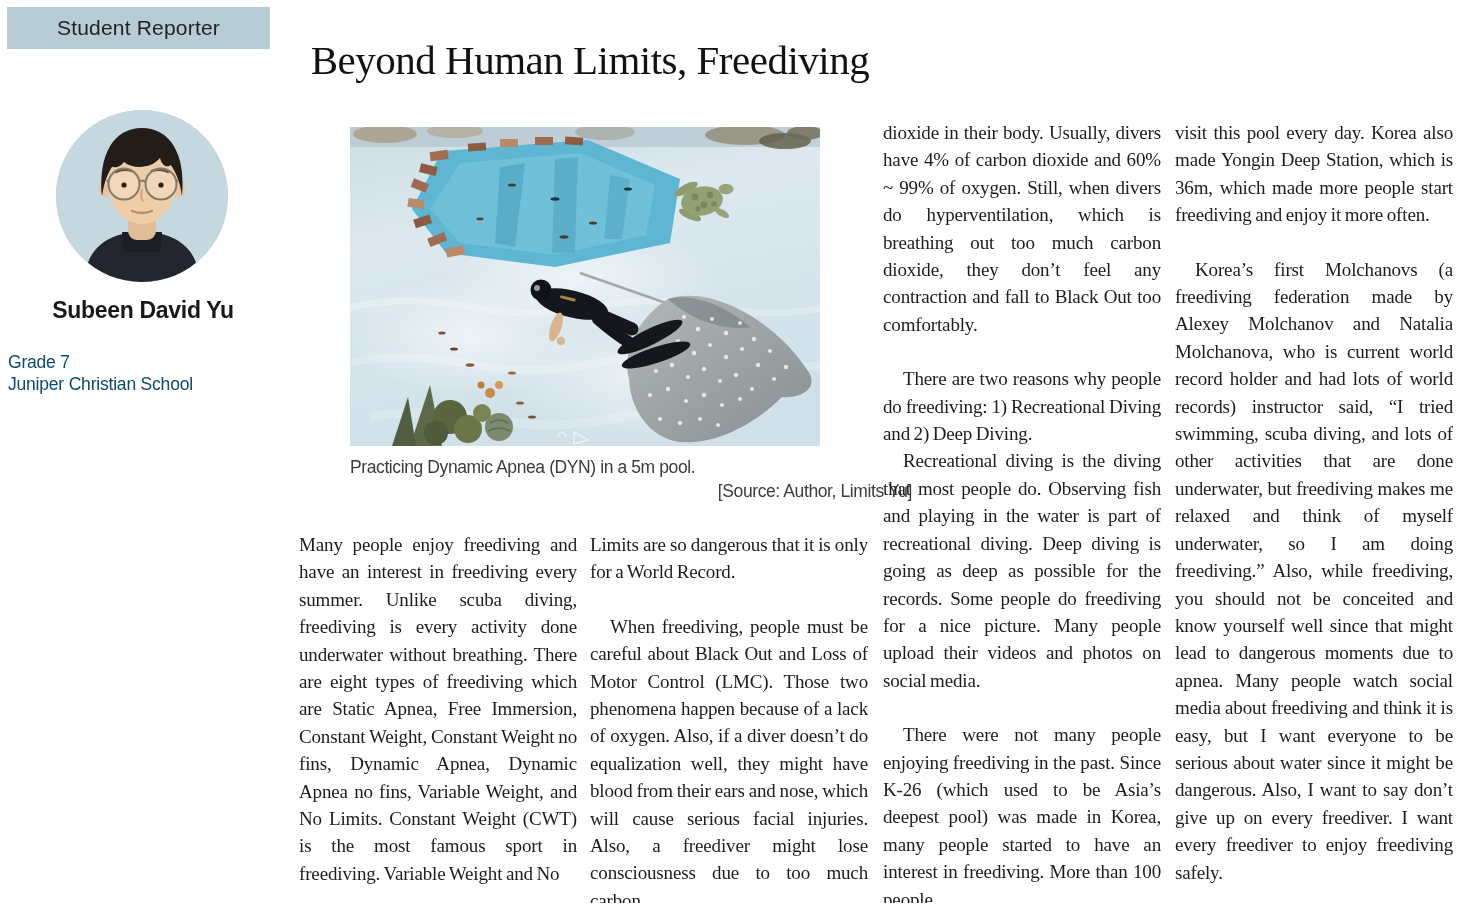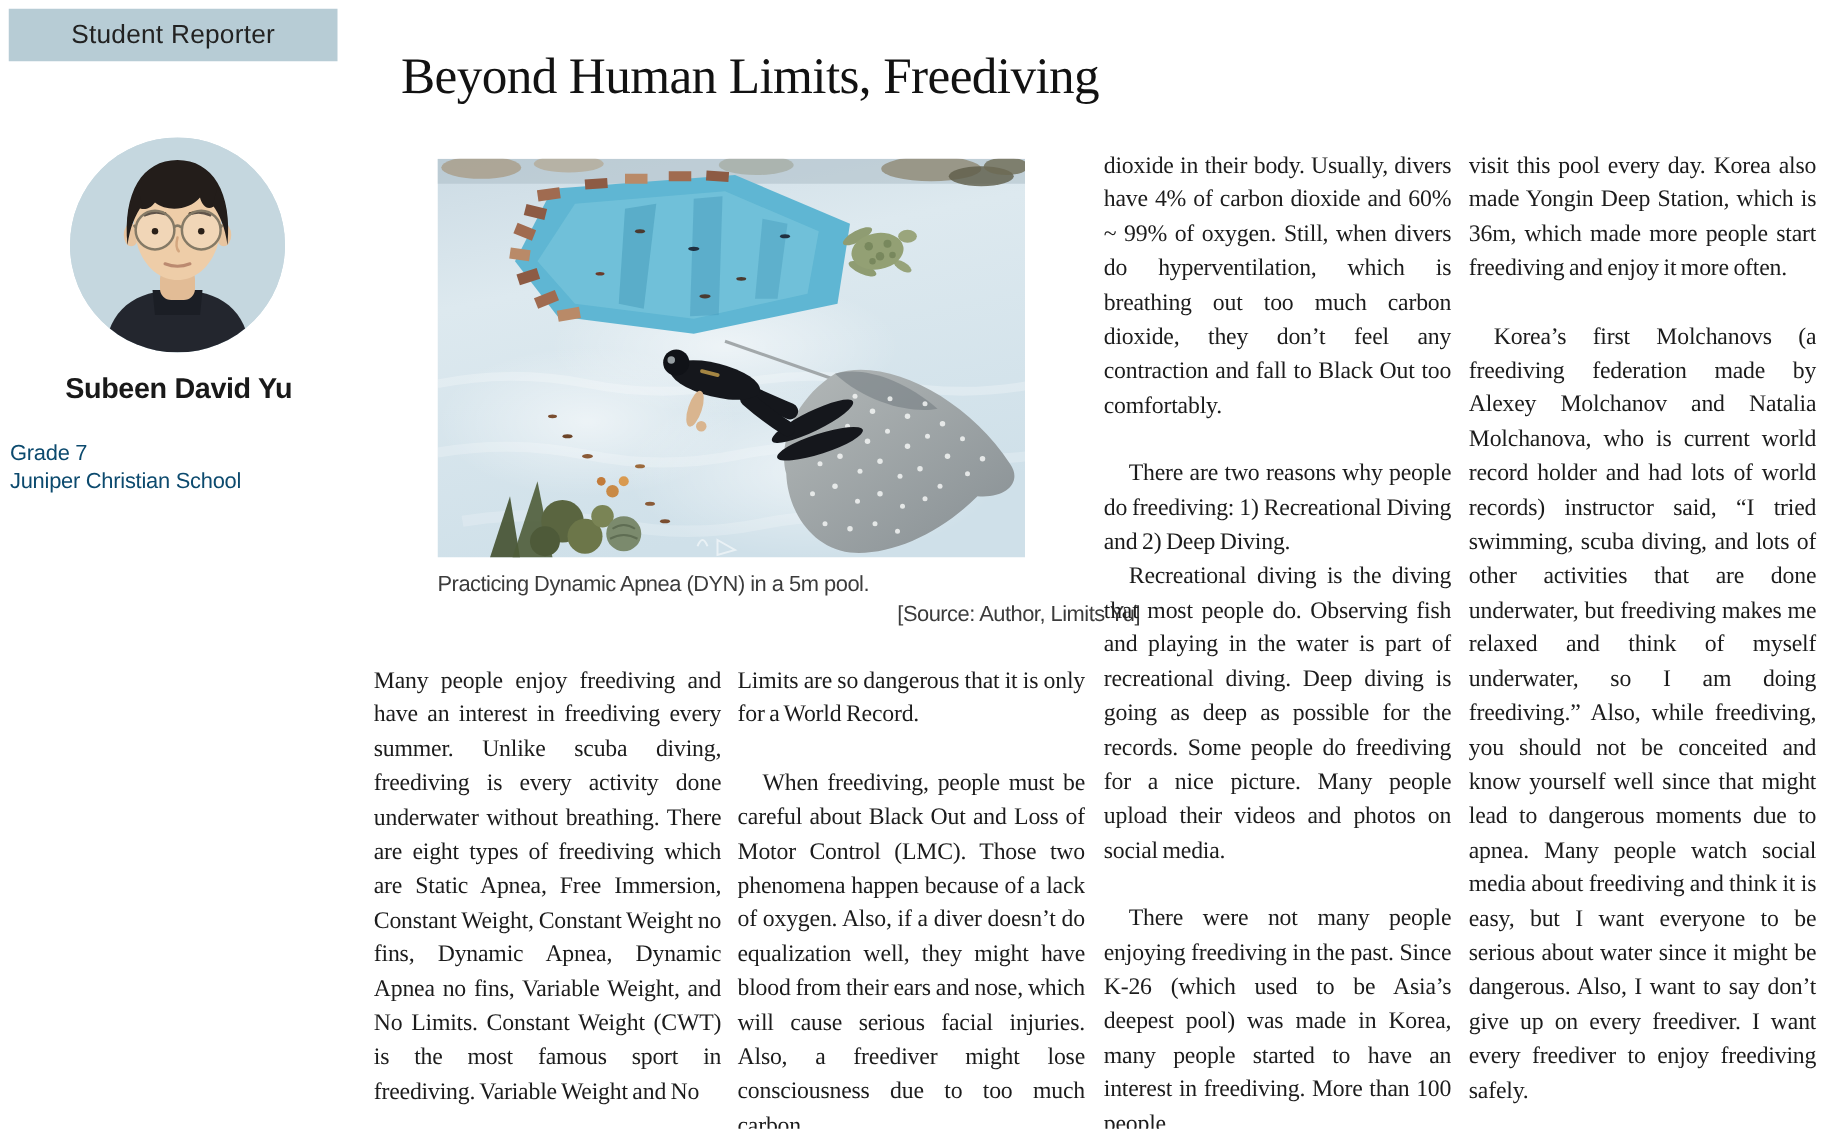--- a/index.html
+++ b/index.html
@@ -9,21 +9,21 @@
     background:#ffffff; overflow:hidden;
     font-family:"Liberation Serif", serif; color:#1c1c1c;
   }
   .tag-bar {
     position:absolute; left:7px; top:7px; width:263px; height:42px;
     background:#b7ccd5; display:flex; align-items:center; justify-content:center;
     font-family:"Liberation Sans", sans-serif; font-size:21px; color:#222;
     letter-spacing:.2px;
   }
   .headline {
-    position:absolute; left:304px; top:36px; width:592px;
+    position:absolute; left:294px; top:36px; width:592px;
     text-align:center; font-size:41px; font-weight:400; color:#121212;
     letter-spacing:-.5px; white-space:nowrap;
   }
   .portrait {
     position:absolute; left:56px; top:110px; width:172px; height:172px;
     border-radius:50%; overflow:hidden; background:#c5d7df;
   }
   .author-name {
     position:absolute; left:8px; top:297px; width:270px; text-align:center;
     font-family:"Liberation Sans", sans-serif; font-weight:bold;

